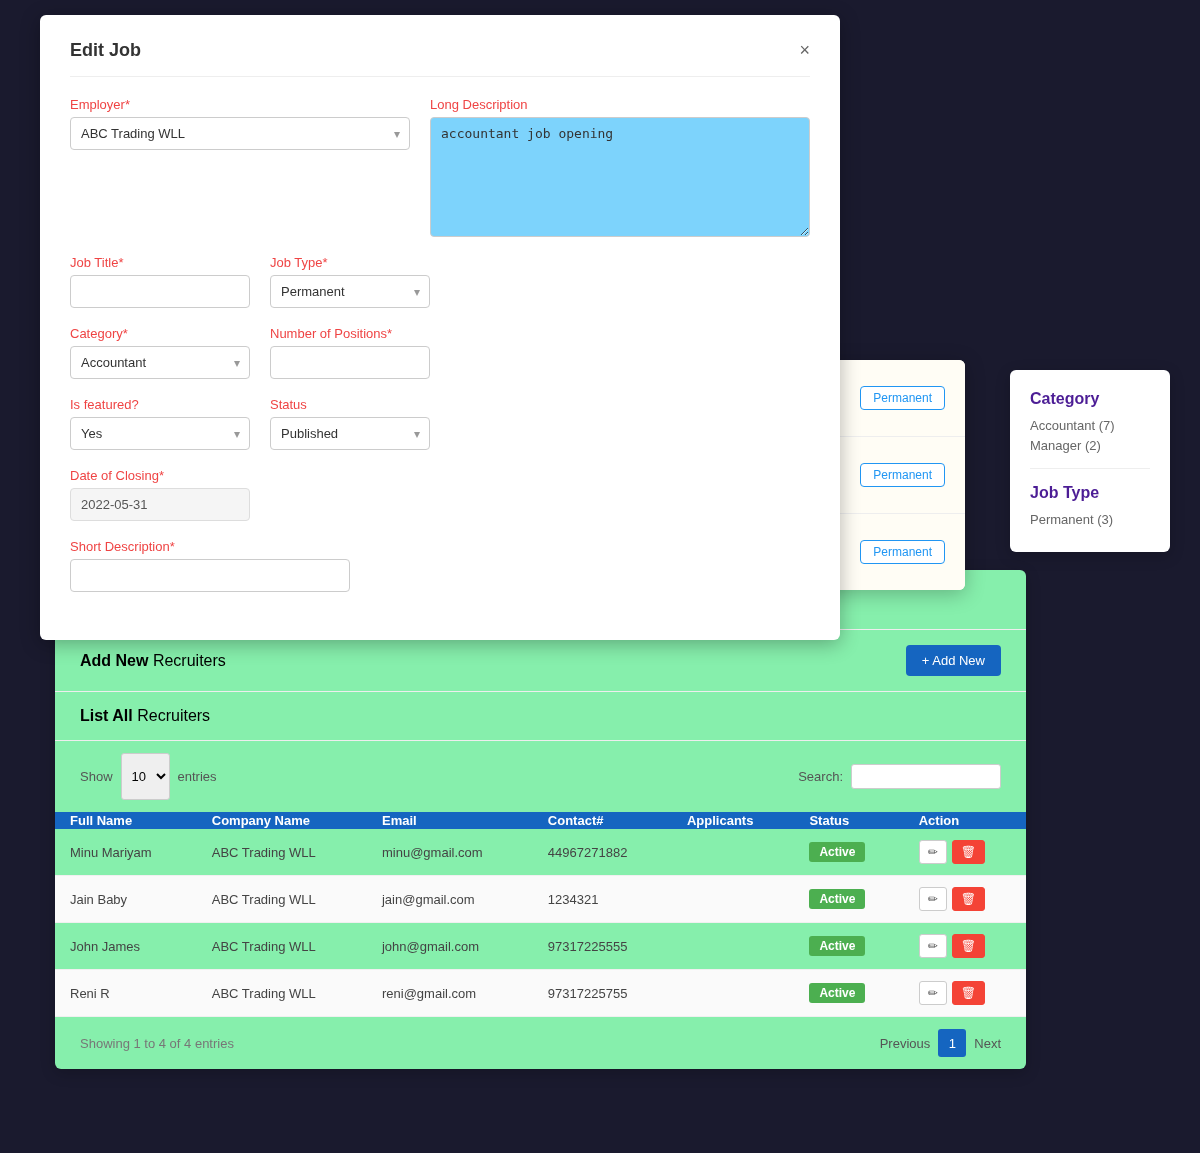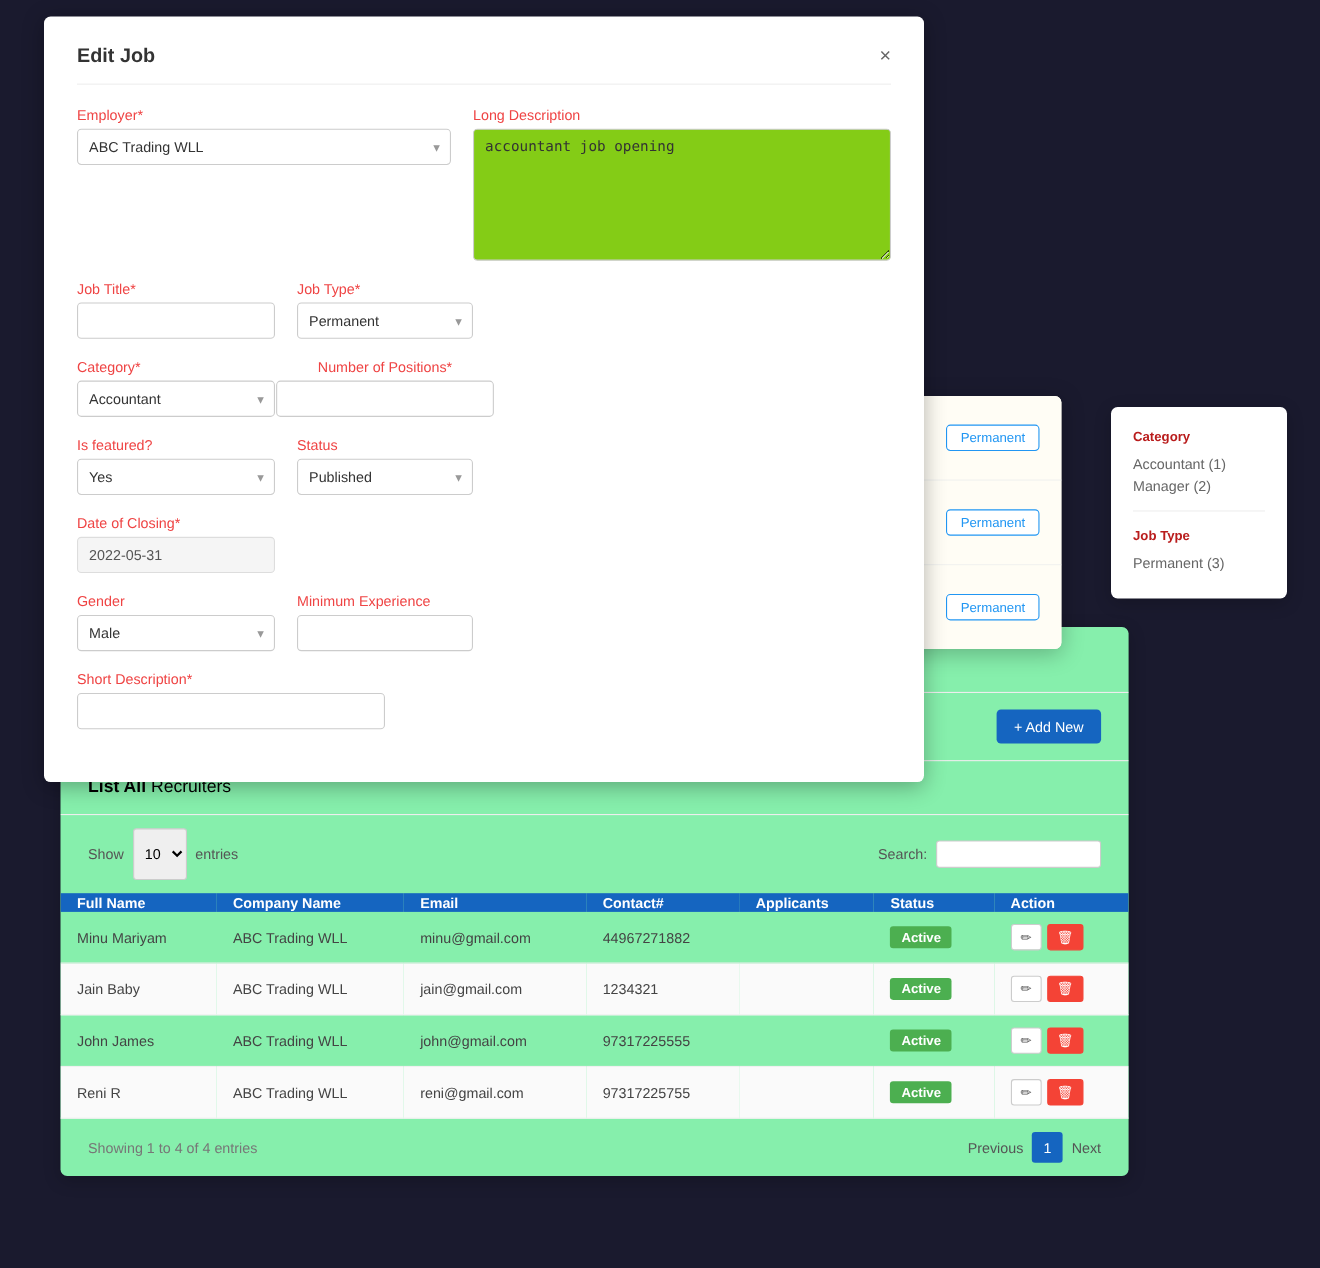--- a/index.html
+++ b/index.html
@@ -89,21 +89,21 @@
       color: #333;
       background: #fff;
       appearance: none;
     }
     .form-textarea {
       border: 1px solid #ccc;
       border-radius: 4px;
       padding: 8px 10px;
       font-size: 13px;
       color: #333;
-      background: #84cc16;
+      background: #7dd3fc;
       resize: vertical;
       min-height: 120px;
     }
     .form-control-readonly {
       background: #f5f5f5;
       border: 1px solid #ddd;
       border-radius: 4px;
       padding: 8px 10px;
       font-size: 13px;
       color: #555;
@@ -187,23 +187,23 @@
       top: 370px;
       right: 30px;
       width: 160px;
       background: #fff;
       border-radius: 6px;
       box-shadow: 0 4px 15px rgba(0,0,0,0.2);
       padding: 20px;
       z-index: 15;
     }
     .sidebar-section-title {
-      font-size: 12px;
+      font-size: 16px;
       font-weight: 600;
-      color: #b91c1c;
+      color: #4c1d95;
       margin-bottom: 10px;
     }
     .sidebar-item {
       font-size: 13px;
       color: #666;
       margin-bottom: 5px;
     }
     .sidebar-divider {
       margin: 15px 0;
       border: none;
@@ -403,21 +403,21 @@
 
   <div class="form-row">
     <div class="form-group" style="width:180px;">
       <label class="form-label">Category*</label>
       <div class="select-wrapper">
         <select>
           <option>Accountant</option>
         </select>
       </div>
     </div>
-    <div class="form-group" style="width:160px;align-items:center;">
+    <div class="form-group" style="width:160px;">
       <label class="form-label">Number of Positions*</label>
       <input class="form-control" type="number" style="">
     </div>
   </div>
 
   <div class="form-row">
     <div class="form-group" style="width:180px;">
       <label class="form-label">Is featured?</label>
       <div class="select-wrapper">
         <select>
@@ -435,34 +435,20 @@
     </div>
   </div>
 
   <div class="form-row">
     <div class="form-group" style="width:180px;">
       <label class="form-label">Date of Closing*</label>
       <div class="form-control-readonly">2022-05-31</div>
     </div>
   </div>
 
-  <div class="form-row">
-    <div class="form-group" style="width:180px;">
-      <label class="form-label">Gender</label>
-      <div class="select-wrapper">
-        <select>
-          <option>Male</option>
-        </select>
-      </div>
-    </div>
-    <div class="form-group" style="width:160px;">
-      <label class="form-label">Minimum Experience</label>
-      <input class="form-control" type="text" style="">
-    </div>
-  </div>
 
   <div class="form-row">
     <div class="form-group" style="width:280px;">
       <label class="form-label">Short Description*</label>
       <input class="form-control" type="text" style="">
     </div>
   </div>
 </div>
 
 <div class="job-listings-panel">
@@ -522,21 +508,21 @@
           <span class="meta-badge">2 months ago</span>
         </div>
       </div>
       <button class="job-type-badge">Permanent</button>
     </div>
   </div>
 </div>
 
 <div class="category-sidebar">
   <div class="sidebar-section-title">Category</div>
-  <div class="sidebar-item">Accountant (1)</div>
+  <div class="sidebar-item">Accountant (7)</div>
   <div class="sidebar-item">Manager (2)</div>
   <hr class="sidebar-divider">
   <div class="sidebar-section-title">Job Type</div>
   <div class="sidebar-item">Permanent (3)</div>
 </div>
 
 <div class="recruiters-section">
   <div class="recruiters-header">
     <h2 class="recruiters-title">
       <span>Recruiters</span>

